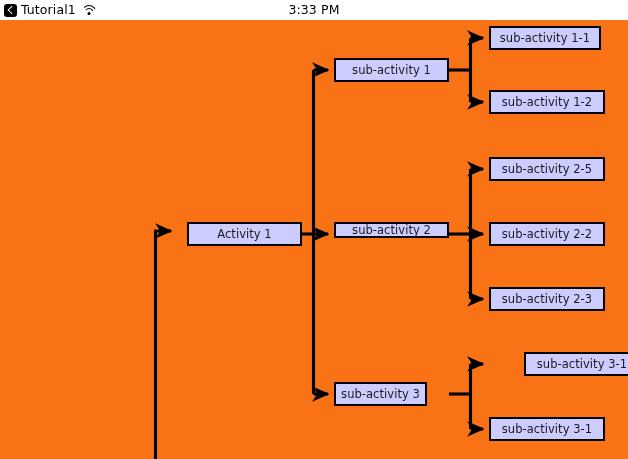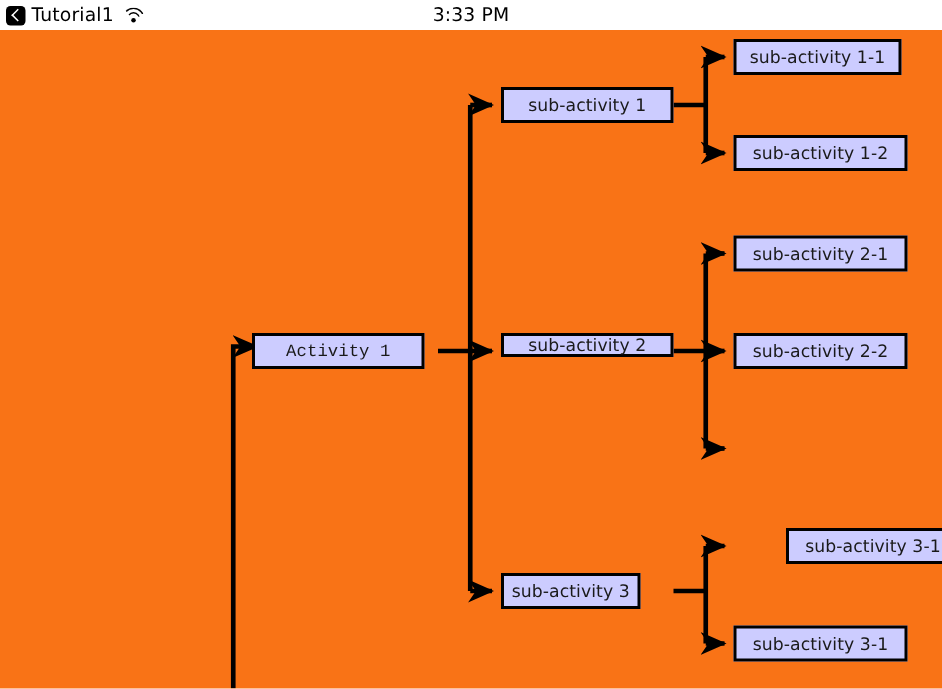--- a/index.html
+++ b/index.html
@@ -177,21 +177,21 @@
         <path d="M 470.5 234 L 483 234" marker-end="url(#arrow)"></path>
         <path d="M 470.5 299 L 483 299" marker-end="url(#arrow)"></path>
 
         <path d="M 449 394 L 470.5 394"></path>
         <path d="M 470.5 364 L 470.5 429"></path>
         <path d="M 470.5 364 L 483 364" marker-end="url(#arrow)"></path>
         <path d="M 470.5 429 L 483 429" marker-end="url(#arrow)"></path>
       </g>
     </svg>
 
-    <div class="node" style="left:168px; top:222px; width:115px; height:24px;font-family:Liberation Mono, monospace;">
+    <div class="node" style="left:187px; top:222px; width:115px; height:24px;">
       <span>Activity 1</span>
     </div>
 
     <div class="node" style="left:334px; top:58px; width:115px; height:24px;">
       <span>sub-activity 1</span>
     </div>
 
     <div class="node" style="left:334px; top:222px; width:115px; height:16px;text-align:center;">
       <span>sub-activity 2</span>
     </div>
@@ -202,27 +202,30 @@
 
     <div class="node" style="left:489px; top:26px; width:112px; height:24px;">
       <span>sub-activity 1-1</span>
     </div>
 
     <div class="node" style="left:489px; top:90px; width:116px; height:24px;">
       <span>sub-activity 1-2</span>
     </div>
 
     <div class="node" style="left:489px; top:157px; width:116px; height:24px;">
-      <span>sub-activity 2-1</span>
+      <span>sub-activity 2-5</span>
     </div>
 
     <div class="node" style="left:489px; top:222px; width:116px; height:24px;">
       <span>sub-activity 2-2</span>
     </div>
 
+    <div class="node" style="left:489px; top:287px; width:116px; height:24px;">
+      <span>sub-activity 2-3</span>
+    </div>
 
     <div class="node" style="left:489px; top:352px; width:116px; height:24px;margin-left:35px;">
       <span>sub-activity 3-1</span>
     </div>
 
     <div class="node" style="left:489px; top:417px; width:116px; height:24px;">
       <span>sub-activity 3-1</span>
     </div>
 
   </div>

